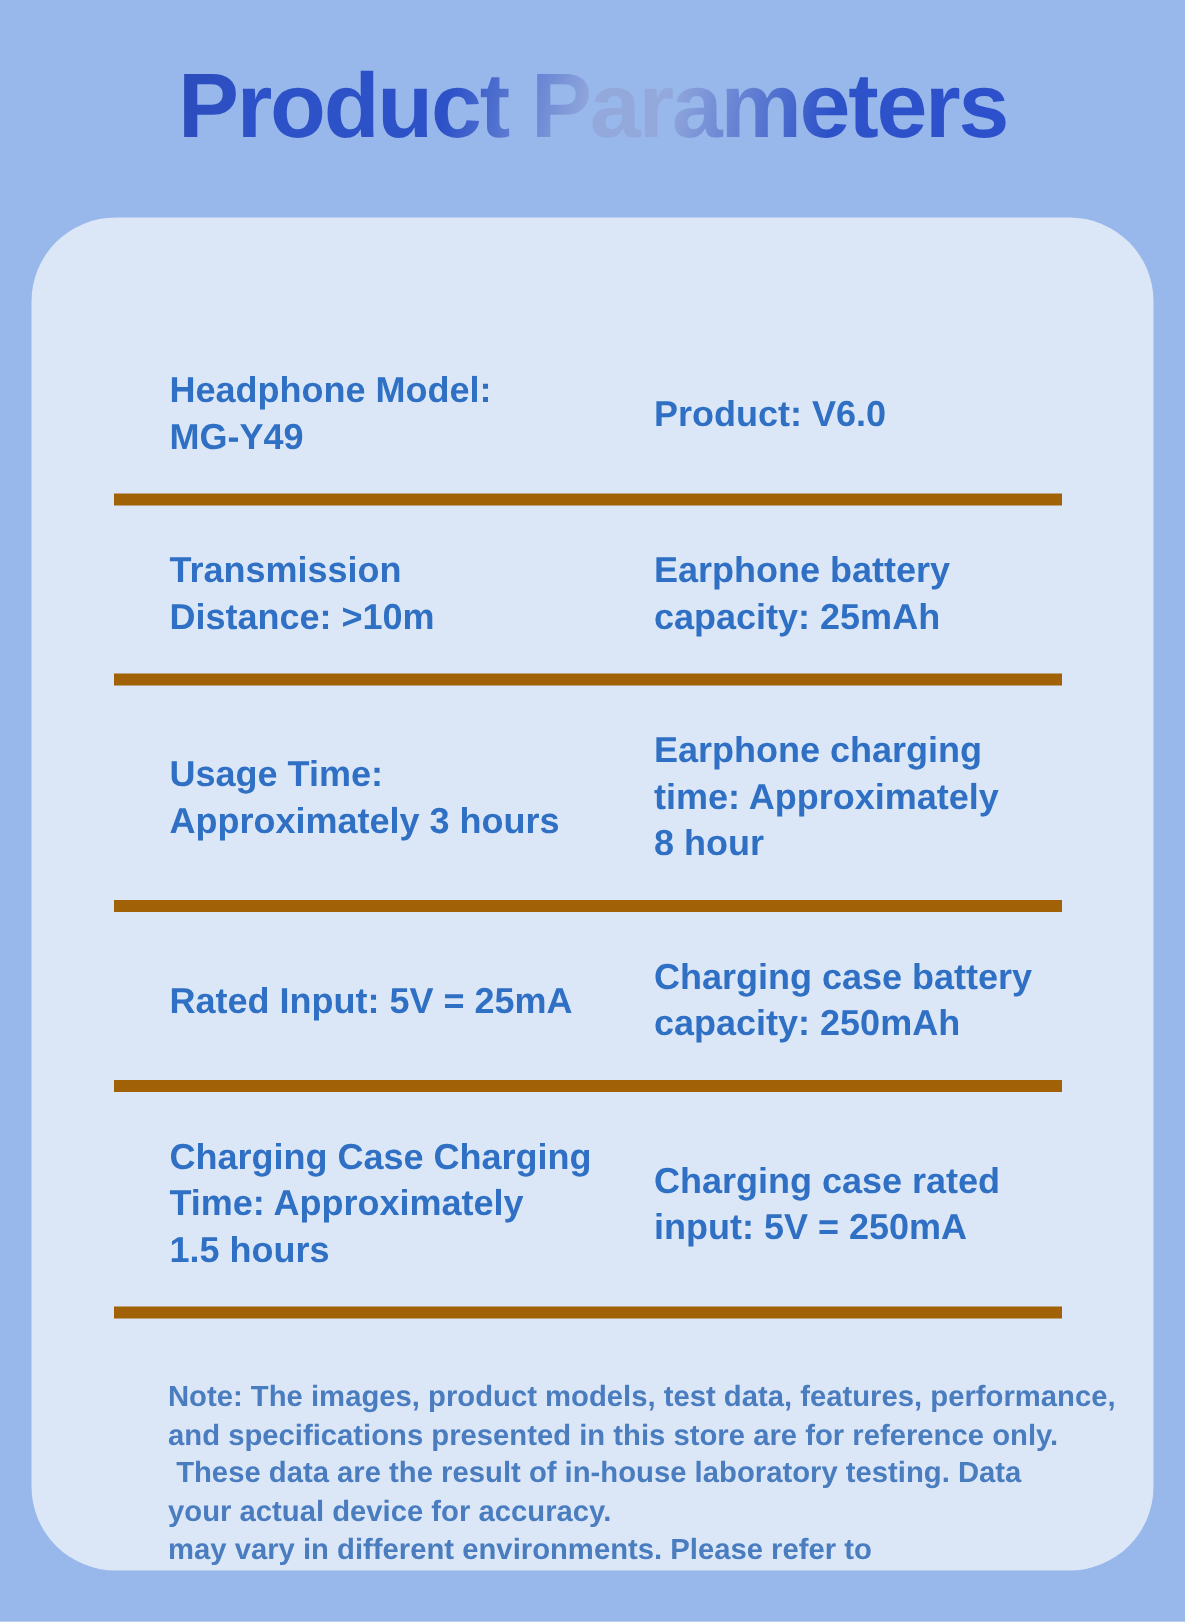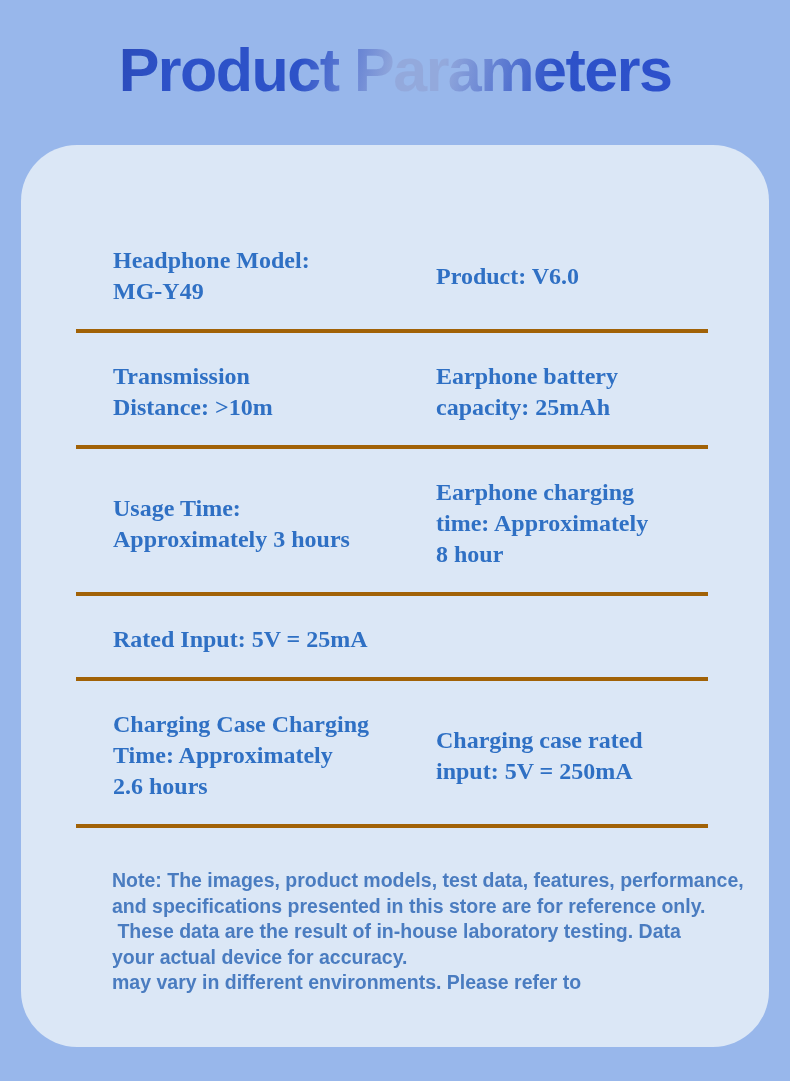--- a/index.html
+++ b/index.html
@@ -38,24 +38,23 @@
     margin: 39px auto 0 auto;
     background: #dbe7f6;
     border-radius: 56px;
     padding-top: 72px;
     overflow: hidden;
   }
 
   .spec-row {
     margin: 0 61px 0 55px;
     padding: 28px 0 22px 37px;
-    border-bottom: 4px solid #a16207;
+    border-bottom: 8px solid #a16207;
     display: flex;
     align-items: center;
-    font-family: Liberation Serif, serif;
   }
 
   .spec-cell {
     font-size: 24px;
     line-height: 31px;
     font-weight: 700;
     color: #2f70c4;
     white-space: pre-line;
   }
   .spec-cell.left  { width: 323px; flex-shrink: 0; padding-right: 12px; }
@@ -93,26 +92,28 @@
   <div class="spec-row">
     <div class="spec-cell left">Usage Time:
 Approximately 3 hours</div>
     <div class="spec-cell right">Earphone charging
 time: Approximately
 8 hour</div>
   </div>
 
   <div class="spec-row">
     <div class="spec-cell left">Rated Input: 5V = 25mA</div>
+    <div class="spec-cell right">Charging case battery
+capacity: 250mAh</div>
   </div>
 
   <div class="spec-row">
     <div class="spec-cell left">Charging Case Charging
 Time: Approximately
-2.6 hours</div>
+1.5 hours</div>
     <div class="spec-cell right">Charging case rated
 input: 5V = 250mA</div>
   </div>
 
   <div class="note-block">
     <div class="note-line">Note: The images, product models, test data, features, performance,</div>
     <div class="note-line">and specifications presented in this store are for reference only.</div>
     <div class="note-line"> These data are the result of in-house laboratory testing. Data</div>
     <div class="note-line">your actual device for accuracy.</div>
     <div class="note-line">may vary in different environments. Please refer to</div>

